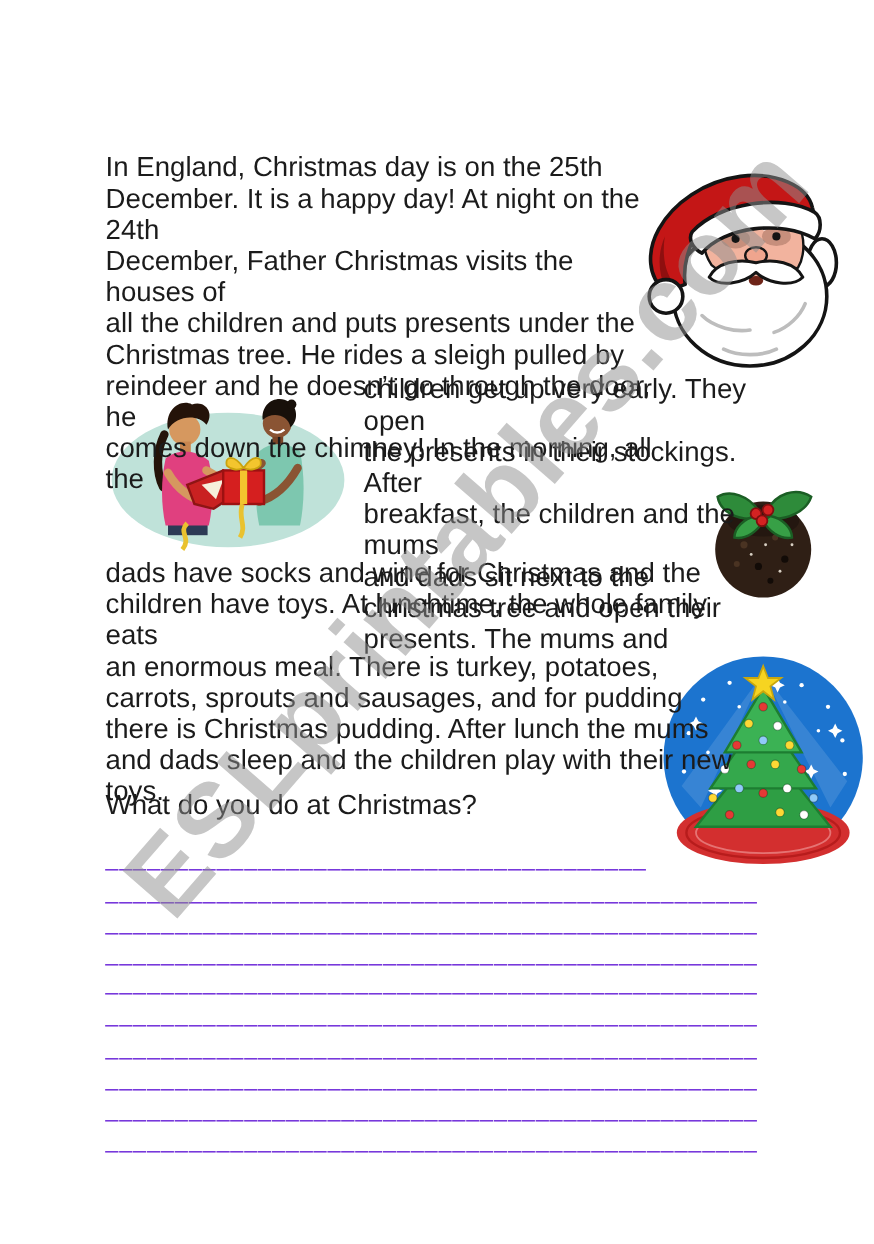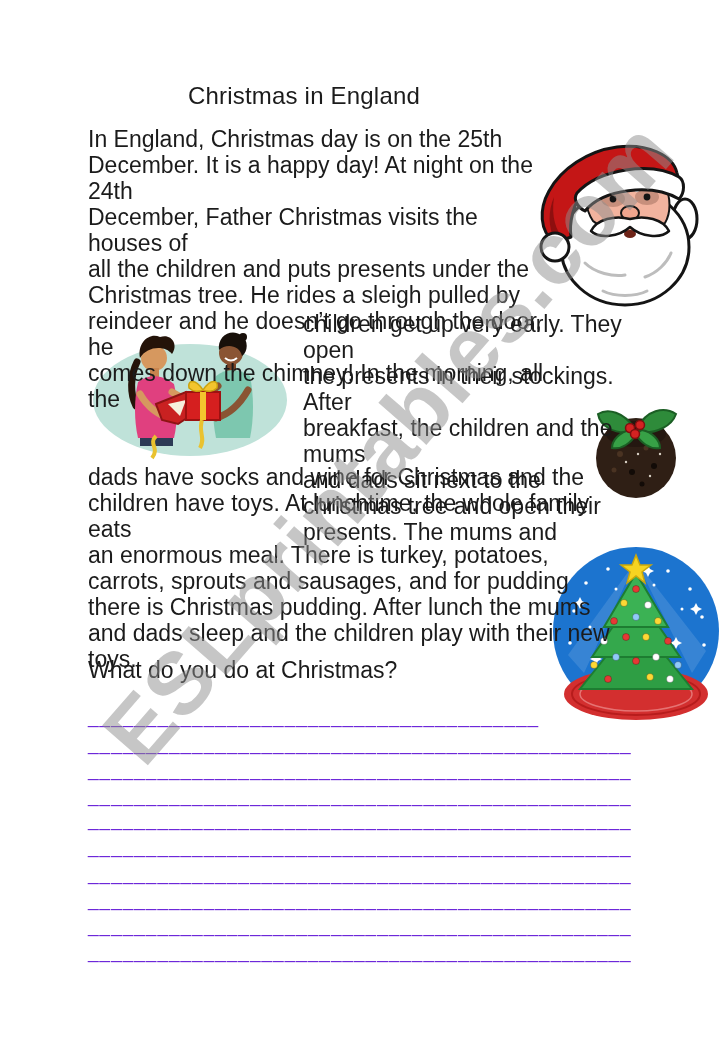--- a/index.html
+++ b/index.html
@@ -37,21 +37,20 @@
     font-size:88px; font-weight:700; color:#8f8f8f; opacity:0.5;
     transform:rotate(-49deg); letter-spacing:1px; line-height:1.15;
     z-index:6; pointer-events:none;
   }
 </style>
 </head>
 <body>
 
 <div class="page">
 
-  <h1 class="title">Christmas in England</h1>
 
   <div class="para p-intro">In England, Christmas day is on the 25th
 December. It is a happy day! At night on the 24th
 December, Father Christmas visits the houses of
 all the children and puts presents under the
 Christmas tree. He rides a sleigh pulled by
 reindeer and he doesn’t go through the door, he
 comes down the chimney! In the morning, all the</div>
 
   <figure class="img-santa">

